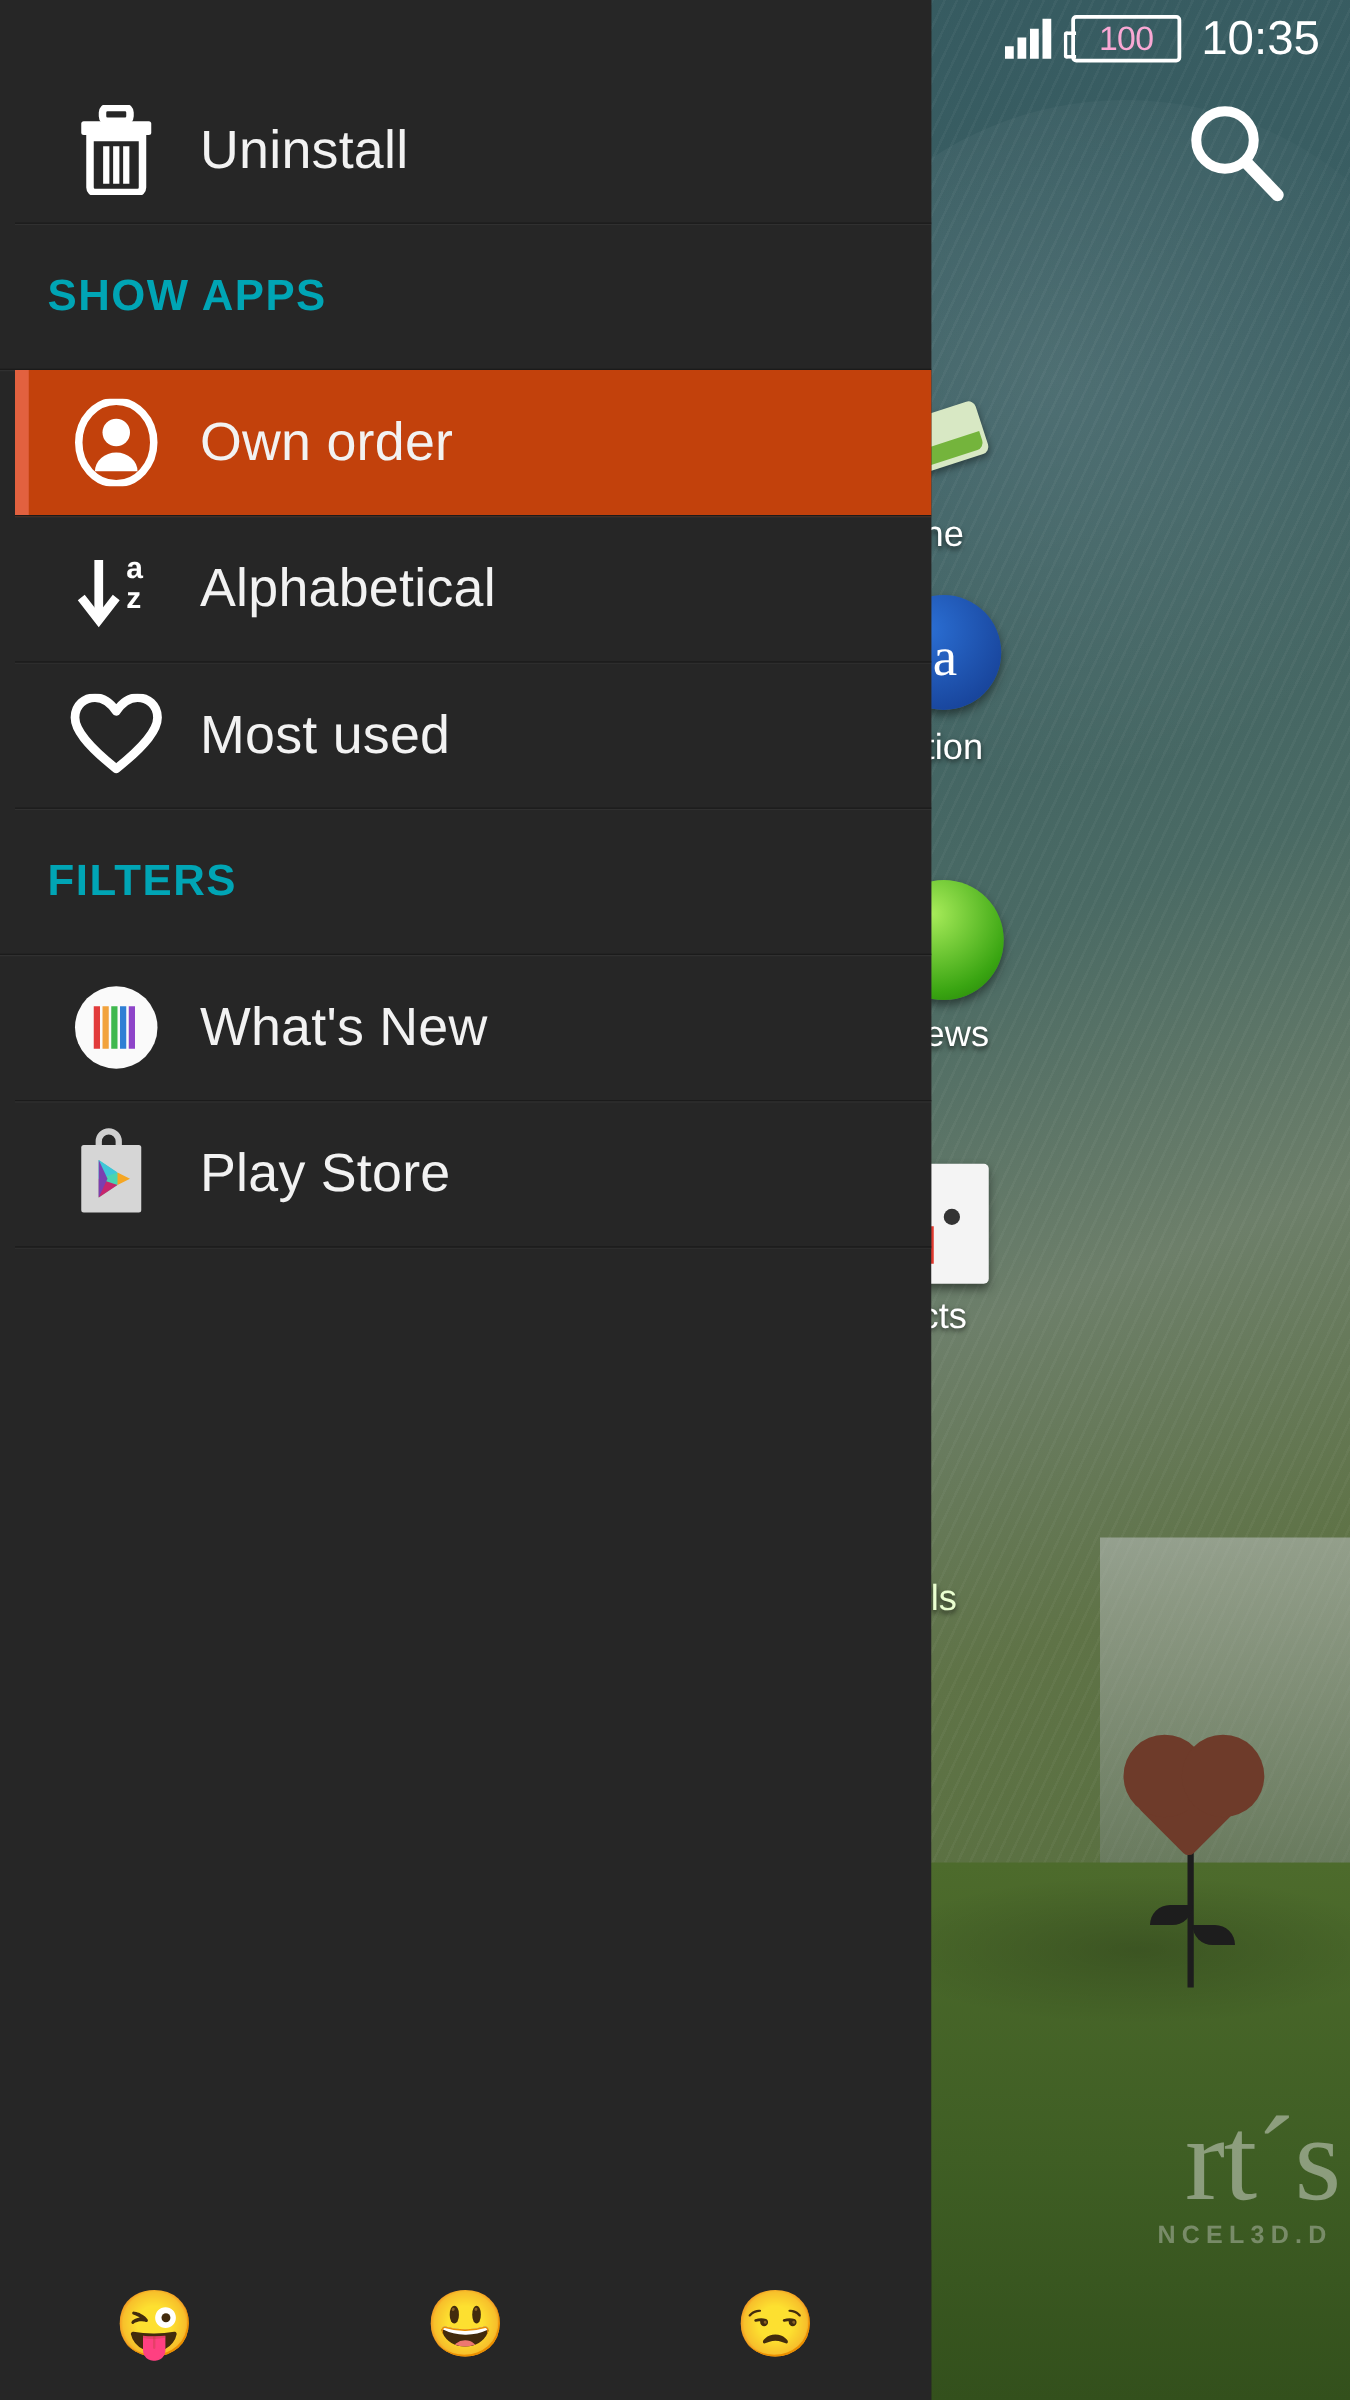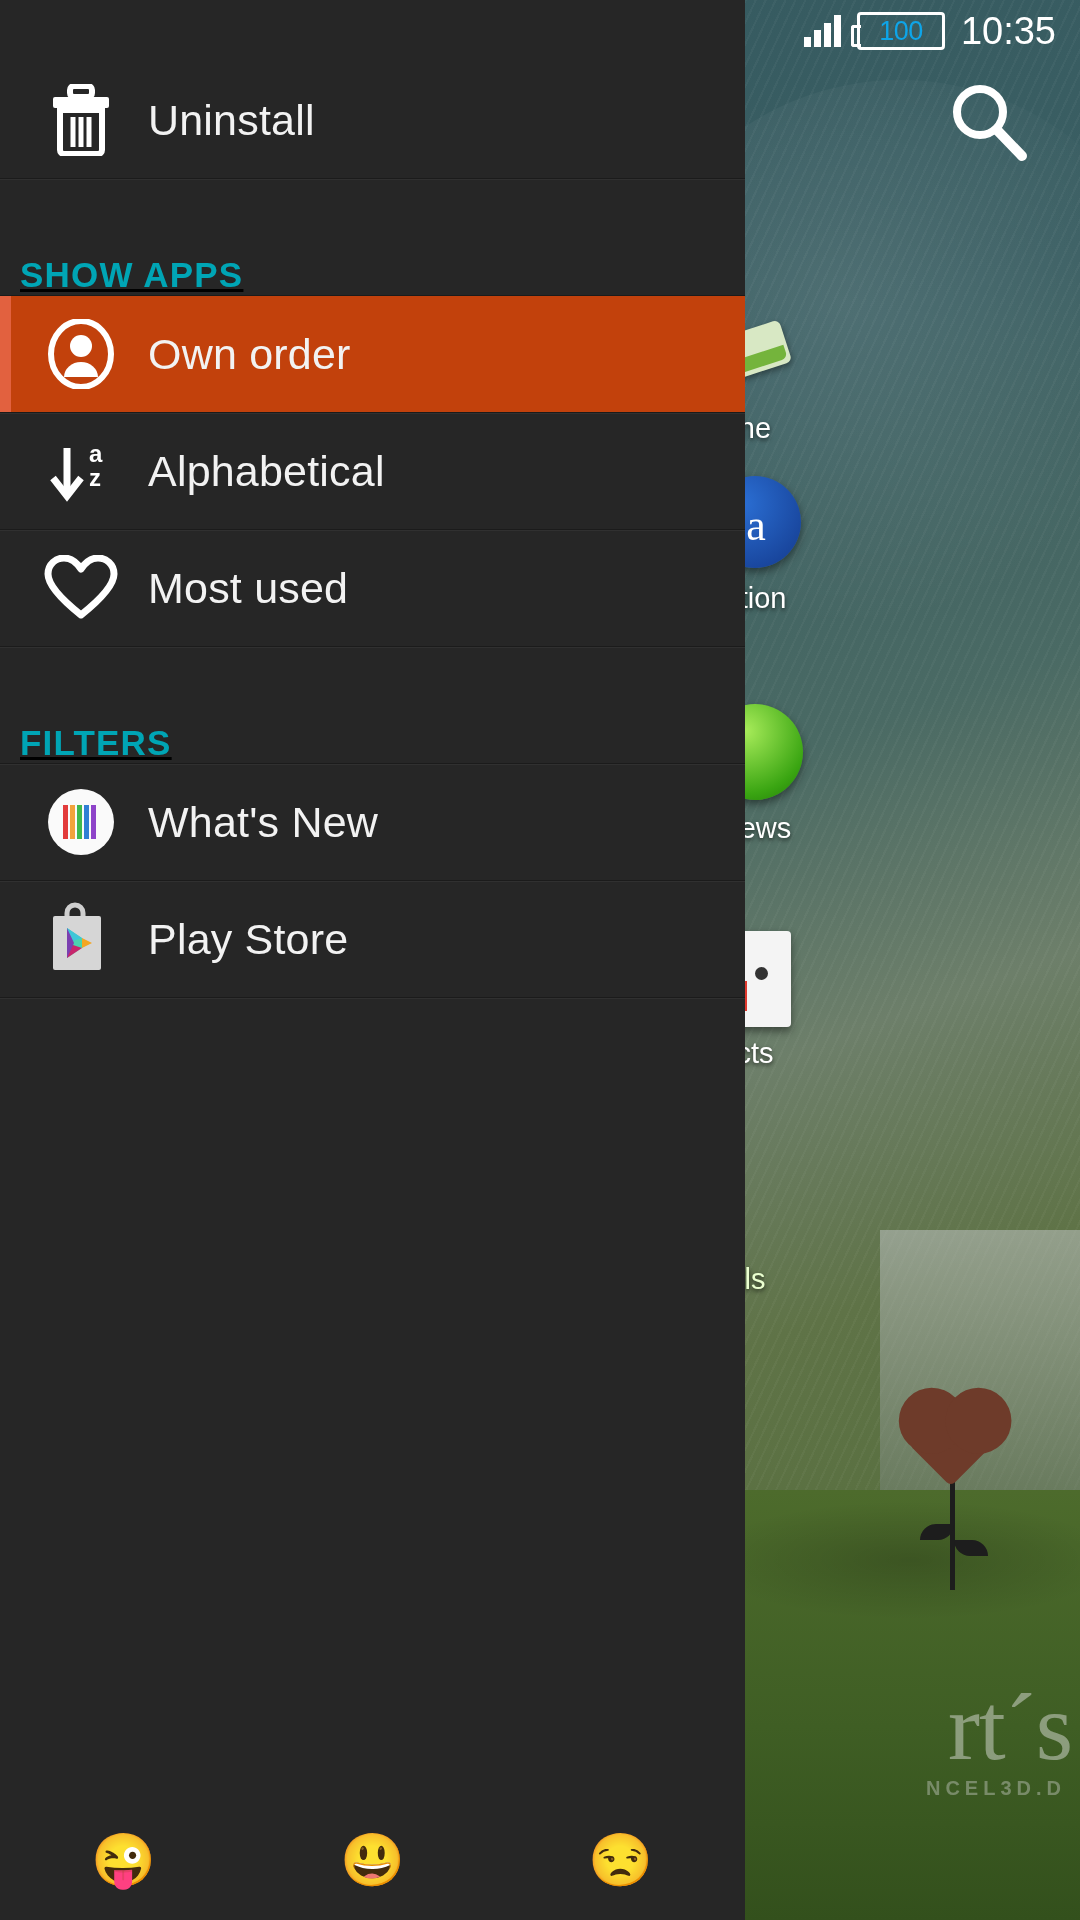--- a/index.html
+++ b/index.html
@@ -93,51 +93,52 @@
   .signal span:nth-child(3){height:24px;}
   .signal span:nth-child(4){height:32px;}
   .battery {
     position:relative; width:88px; height:38px; border:3px solid #fff; border-radius:4px;
     display:flex; align-items:center; justify-content:center;
   }
   .battery:before {
     content:""; position:absolute; left:-9px; top:10px; width:7px; height:16px;
     border:3px solid #fff; border-right:none; border-radius:3px 0 0 3px;
   }
-  .battery .pct { color:#0ea5e9; font-size:27px; line-height:1; letter-spacing:-0.5px; }
+  .battery .pct { color:#f9a8d4; font-size:27px; line-height:1; letter-spacing:-0.5px; }
   .clock { color:#fff; font-size:38px; letter-spacing:0px; }
 
   
   #search-btn {
     position:absolute; right:46px; top:78px; width:90px; height:90px; z-index:30;
   }
 
   
   #drawer {
     position:absolute; left:0; top:0; width:745px; height:1920px;
     background:#262626; z-index:35;
   }
   .row {
     position:relative; display:flex; align-items:center;
     height:117px; padding-left:44px; border-bottom:1px solid #1b1b1b;
     box-shadow:0 1px 0 #303030;
+    margin-left:12px;
   }
   .row .ico {
     width:74px; min-width:74px; height:74px; display:flex;
     align-items:center; justify-content:center; margin-right:30px;
   }
   .row .label { color:#f2f2f2; font-size:43px; font-weight:400; letter-spacing:0.2px; }
   .row.selected { background:#c2410c; }
   .row.selected .accent {
     position:absolute; left:0; top:0; width:11px; height:100%;
     background:#e2613f;
   }
   .section-header {
-    height:117px; display:flex; align-items:flex-end; padding-left:20px;
-    border-bottom:1px solid #1b1b1b; box-shadow:0 1px 0 #303030;text-decoration:underline;
+    height:117px; display:flex; align-items:center; padding-left:38px;
+    border-bottom:1px solid #1b1b1b; box-shadow:0 1px 0 #303030;
   }
   .section-header .s-label {
     color:#00a5b5; font-size:35px; font-weight:bold; letter-spacing:1.2px;
   }
   .badge {
     position:absolute; right:74px; top:50%; transform:translateY(-50%);
     width:74px; height:74px; border-radius:50%; background:#111111;
     display:flex; align-items:center; justify-content:center;
     color:#f0f0f0; font-size:38px;
   }

